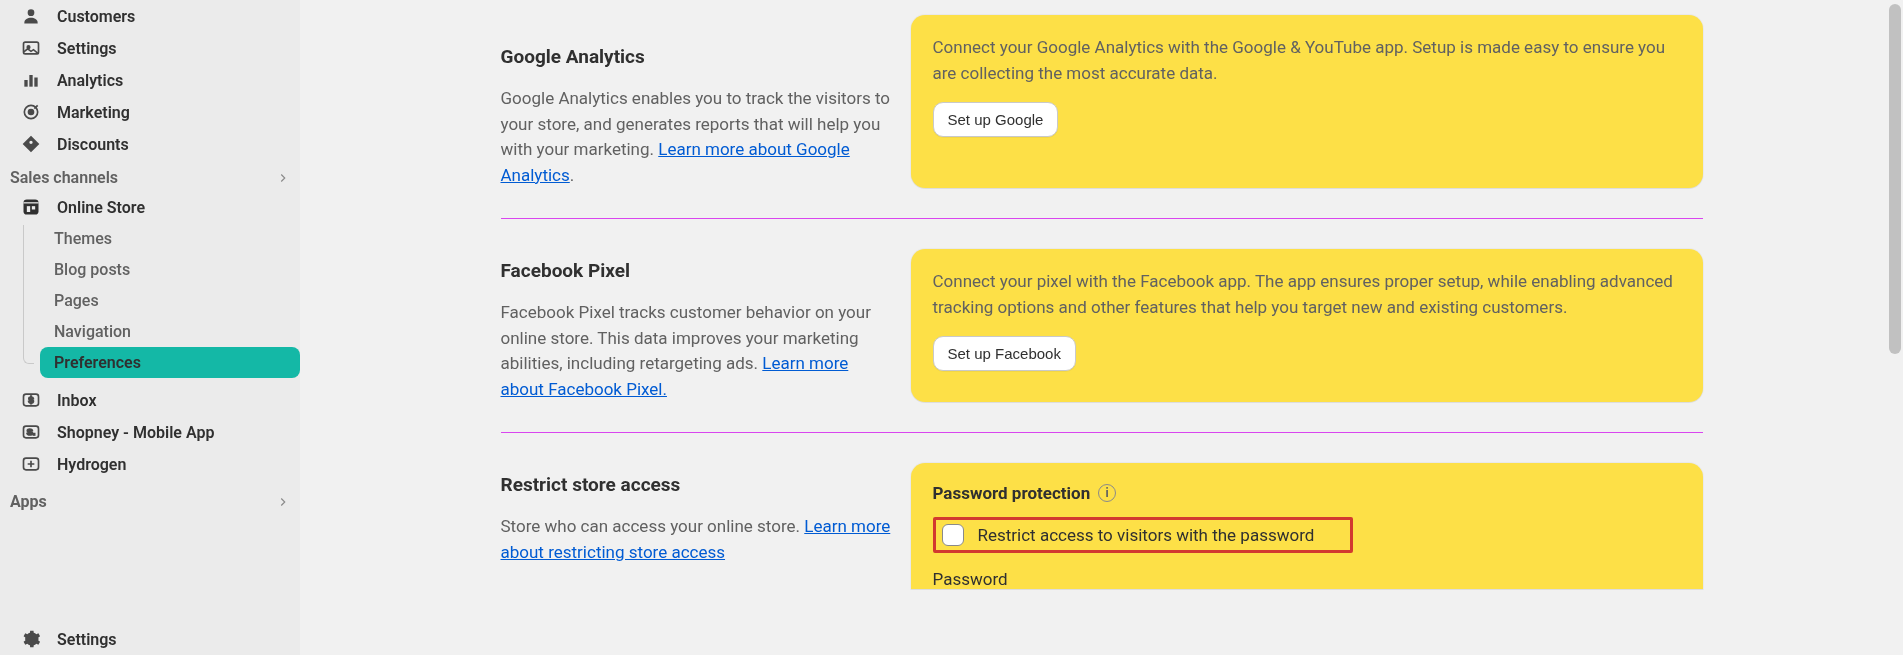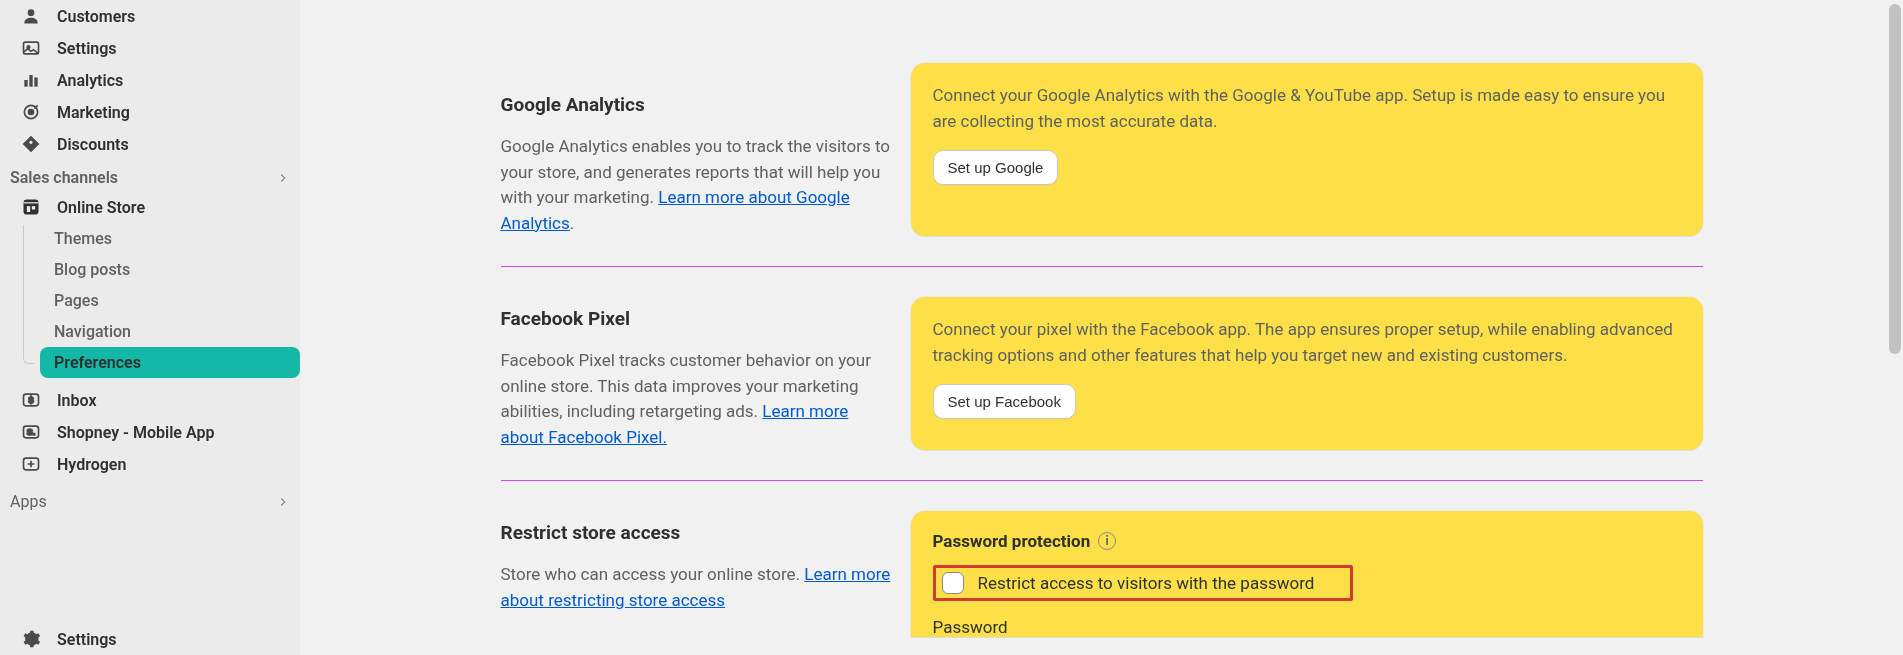--- a/index.html
+++ b/index.html
@@ -111,21 +111,21 @@
     transform: translateY(-90%);
   }
 
   .apps-header {
     display:flex;
     justify-content:space-between;
     align-items:center;
     padding: 12px 10px 4px 10px;
     color:#616161;
     font-size: 16px;
-    font-weight:400;
+    font-weight:700;
   }
 
   .settings-bar {
     margin-top:auto;
     border-top: none;
     padding-bottom: 8px;
   }
 
   svg { display:block; }
 
@@ -255,21 +255,21 @@
   .fake-scroll .thumb {
     position:absolute;
     left:2px;
     top:4px;
     width:12px;
     height: 350px;
     background:#c1c1c1;
     border-radius:6px;
   }
 
-  .first-section { padding-top: 15px; margin-top: 48px; }
+  .first-section { padding-top: 15px; }
   .first-section .section-left { padding-top: 30px; }
   .last-section { padding-bottom: 12px; }
   .last-section .card { border-bottom-left-radius:0; border-bottom-right-radius:0; padding-bottom:0; }
 
 </style>
 </head>
 <body>
 
 <div class="app">
 

